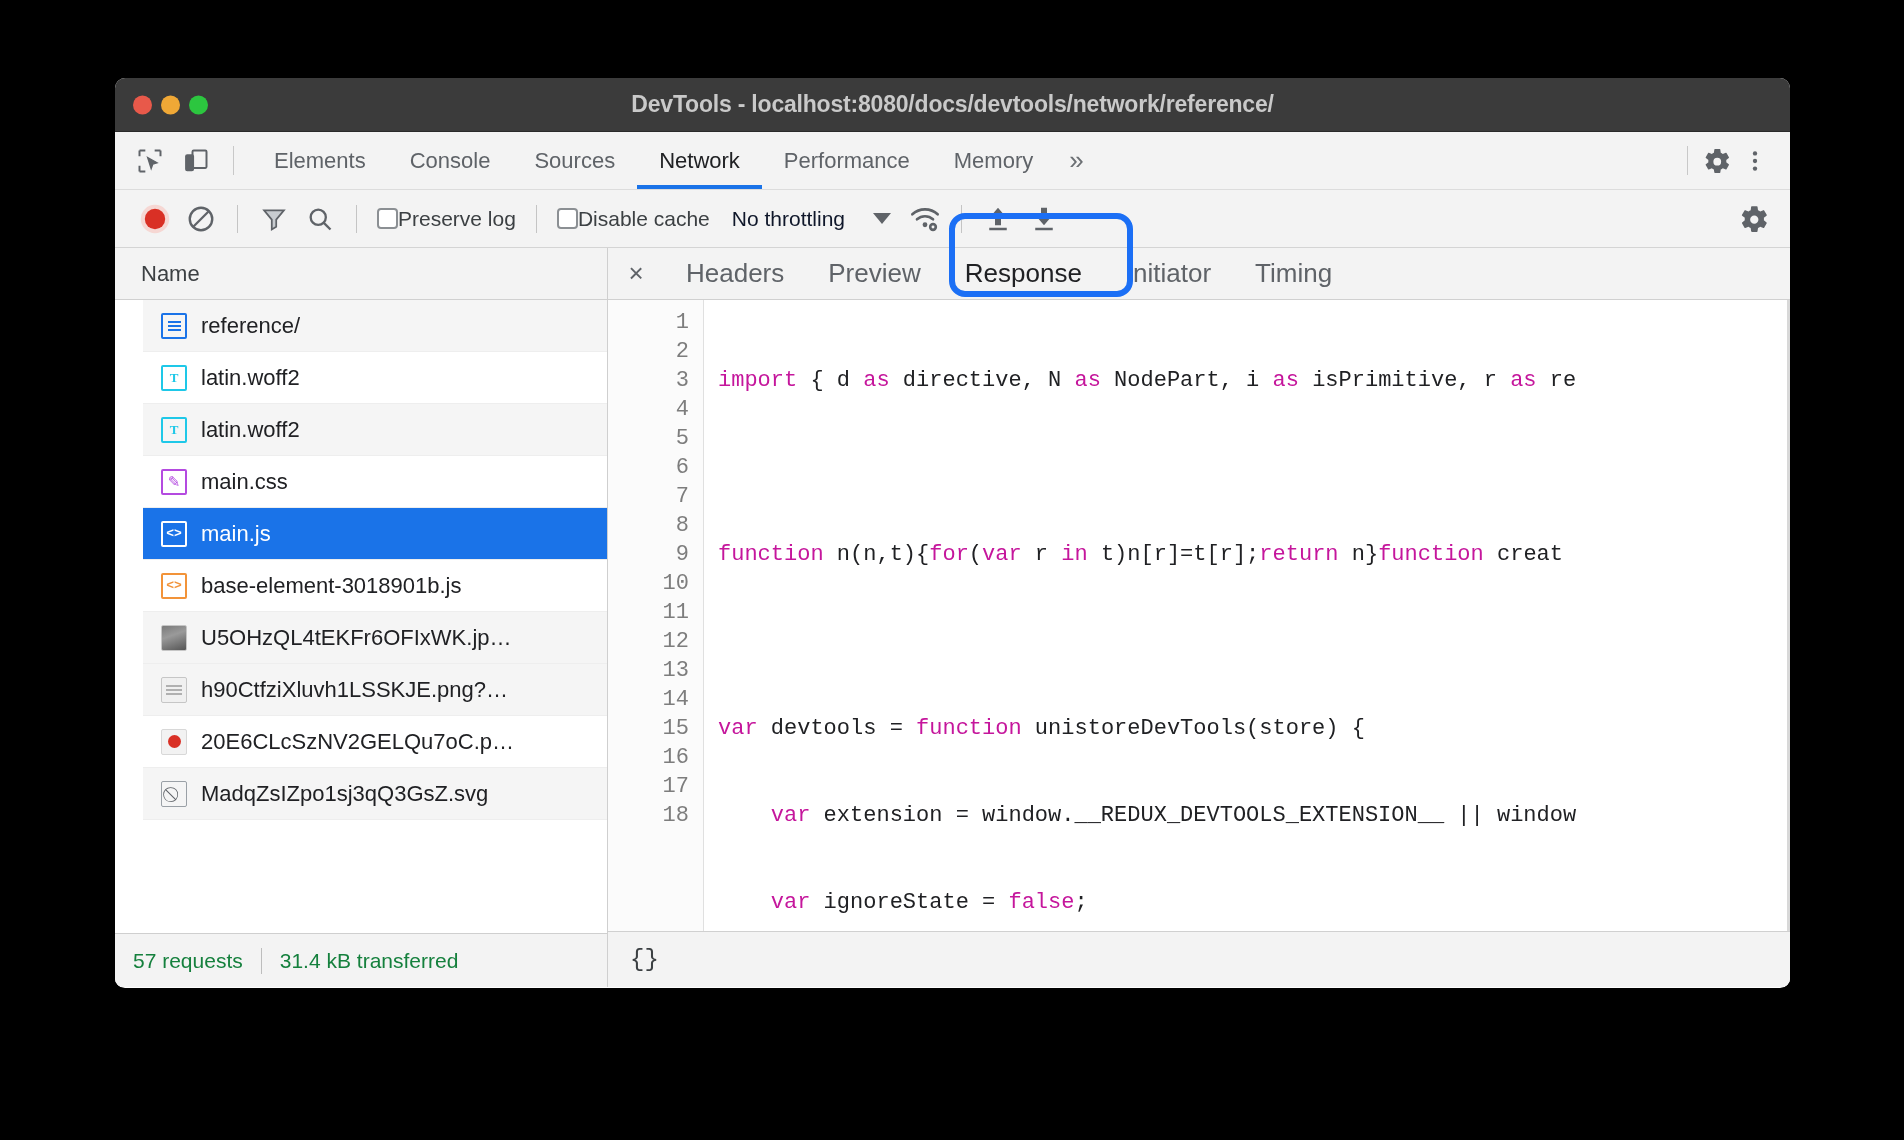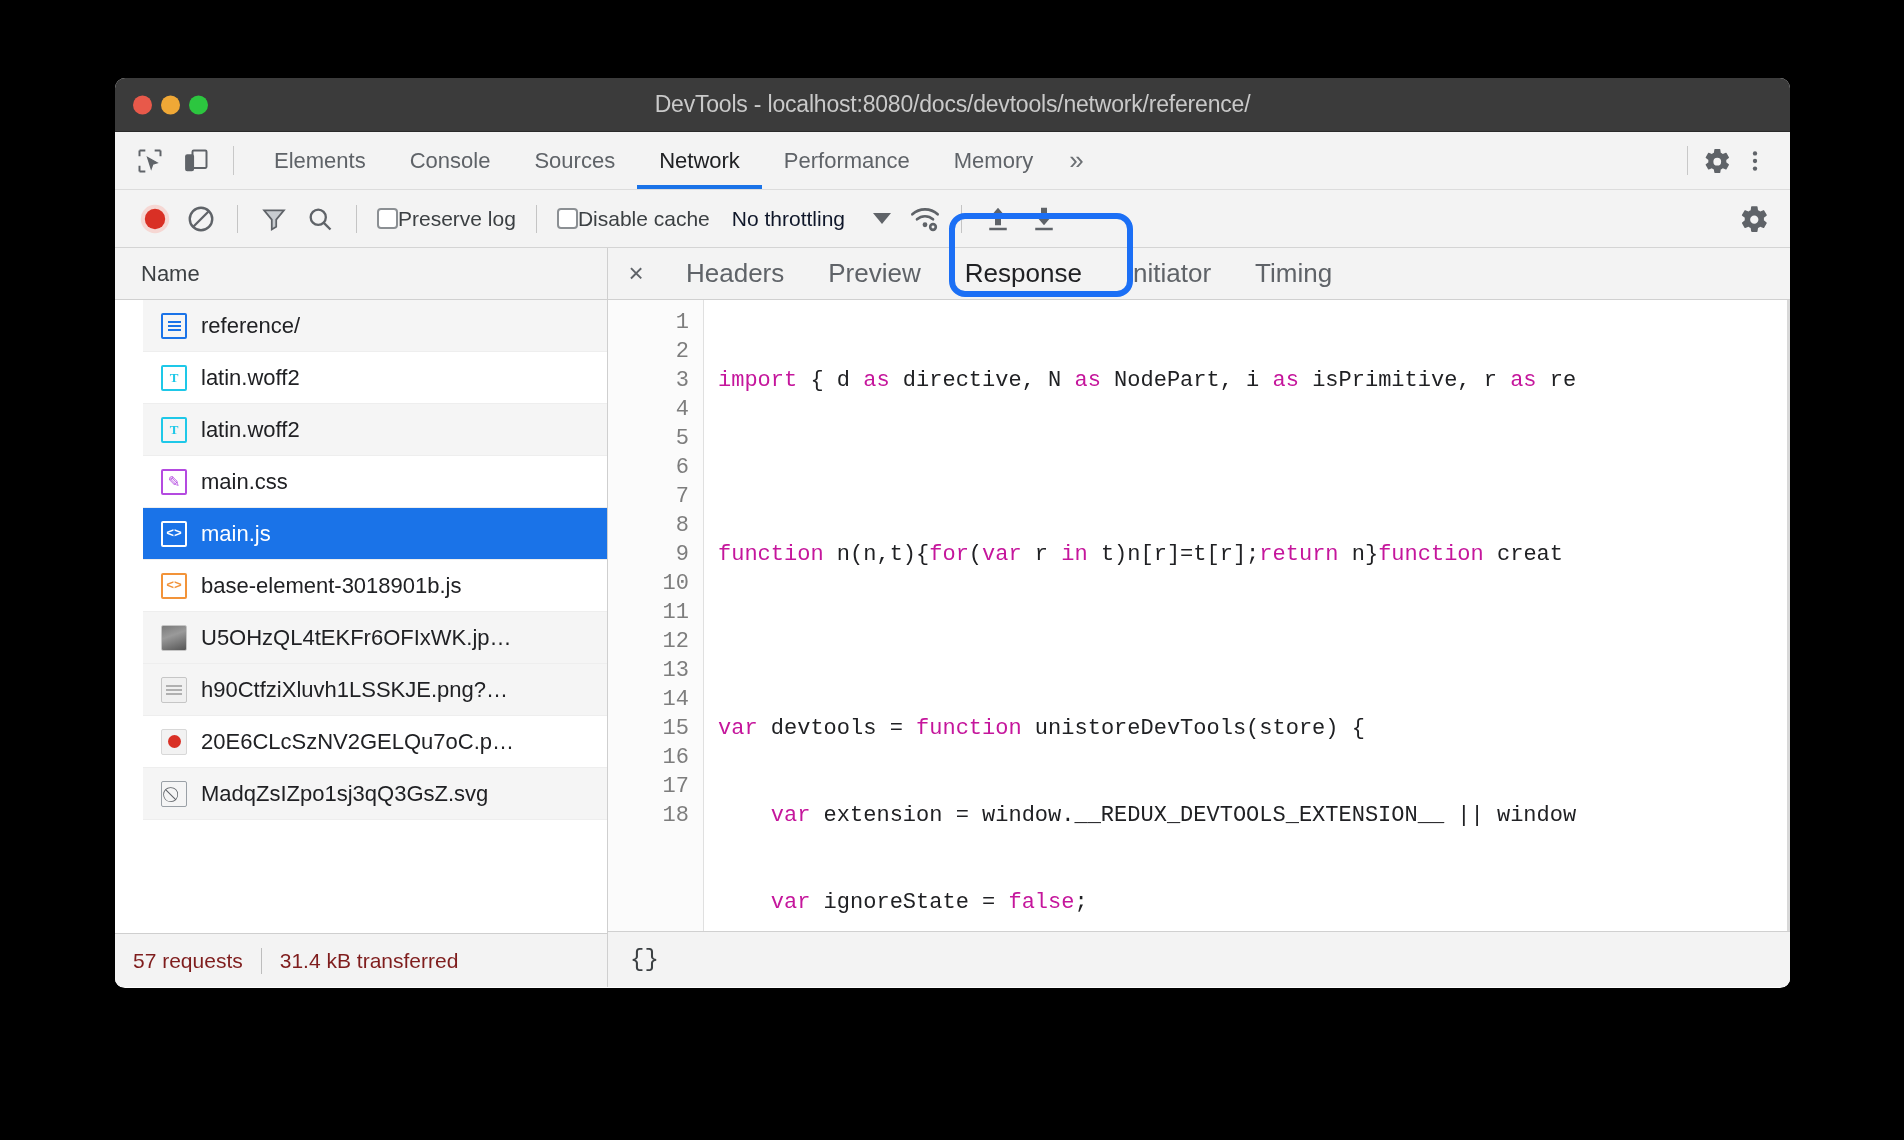--- a/index.html
+++ b/index.html
@@ -45,21 +45,21 @@
   }
   .dot { width: 19px; height: 19px; border-radius: 50%; }
   .dot.red { background: #e8594a; }
   .dot.yellow { background: #f0a836; }
   .dot.green { background: #2cc63f; }
   .title-text {
     width: 100%;
     text-align: center;
     color: #c9c9c9;
     font-size: 23px;
-    font-weight: normal;
+    font-weight: bold;
     letter-spacing: -0.2px;
   }
 
   
   .devtools-tabbar {
     height: 58px;
     background: #f3f3f3;
     display: flex;
     align-items: stretch;
     border-bottom: 1px solid #dcdcdc;
@@ -239,21 +239,21 @@
 
   .statusbar {
     height: 54px;
     background: #f3f3f3;
     border-top: 1px solid #cfcfcf;
     display: flex;
     align-items: center;
     padding-left: 18px;
     gap: 0;
     font-size: 21px;
-    color: #7f1d1d;
+    color: #15803d;
   }
   .sb-sep { width: 1px; height: 26px; background: #bdbdbd; margin: 0 18px; }
 
   
   .right-pane {
     flex: 1;
     display: flex;
     flex-direction: column;
     background: #fff;
     min-width: 0;

